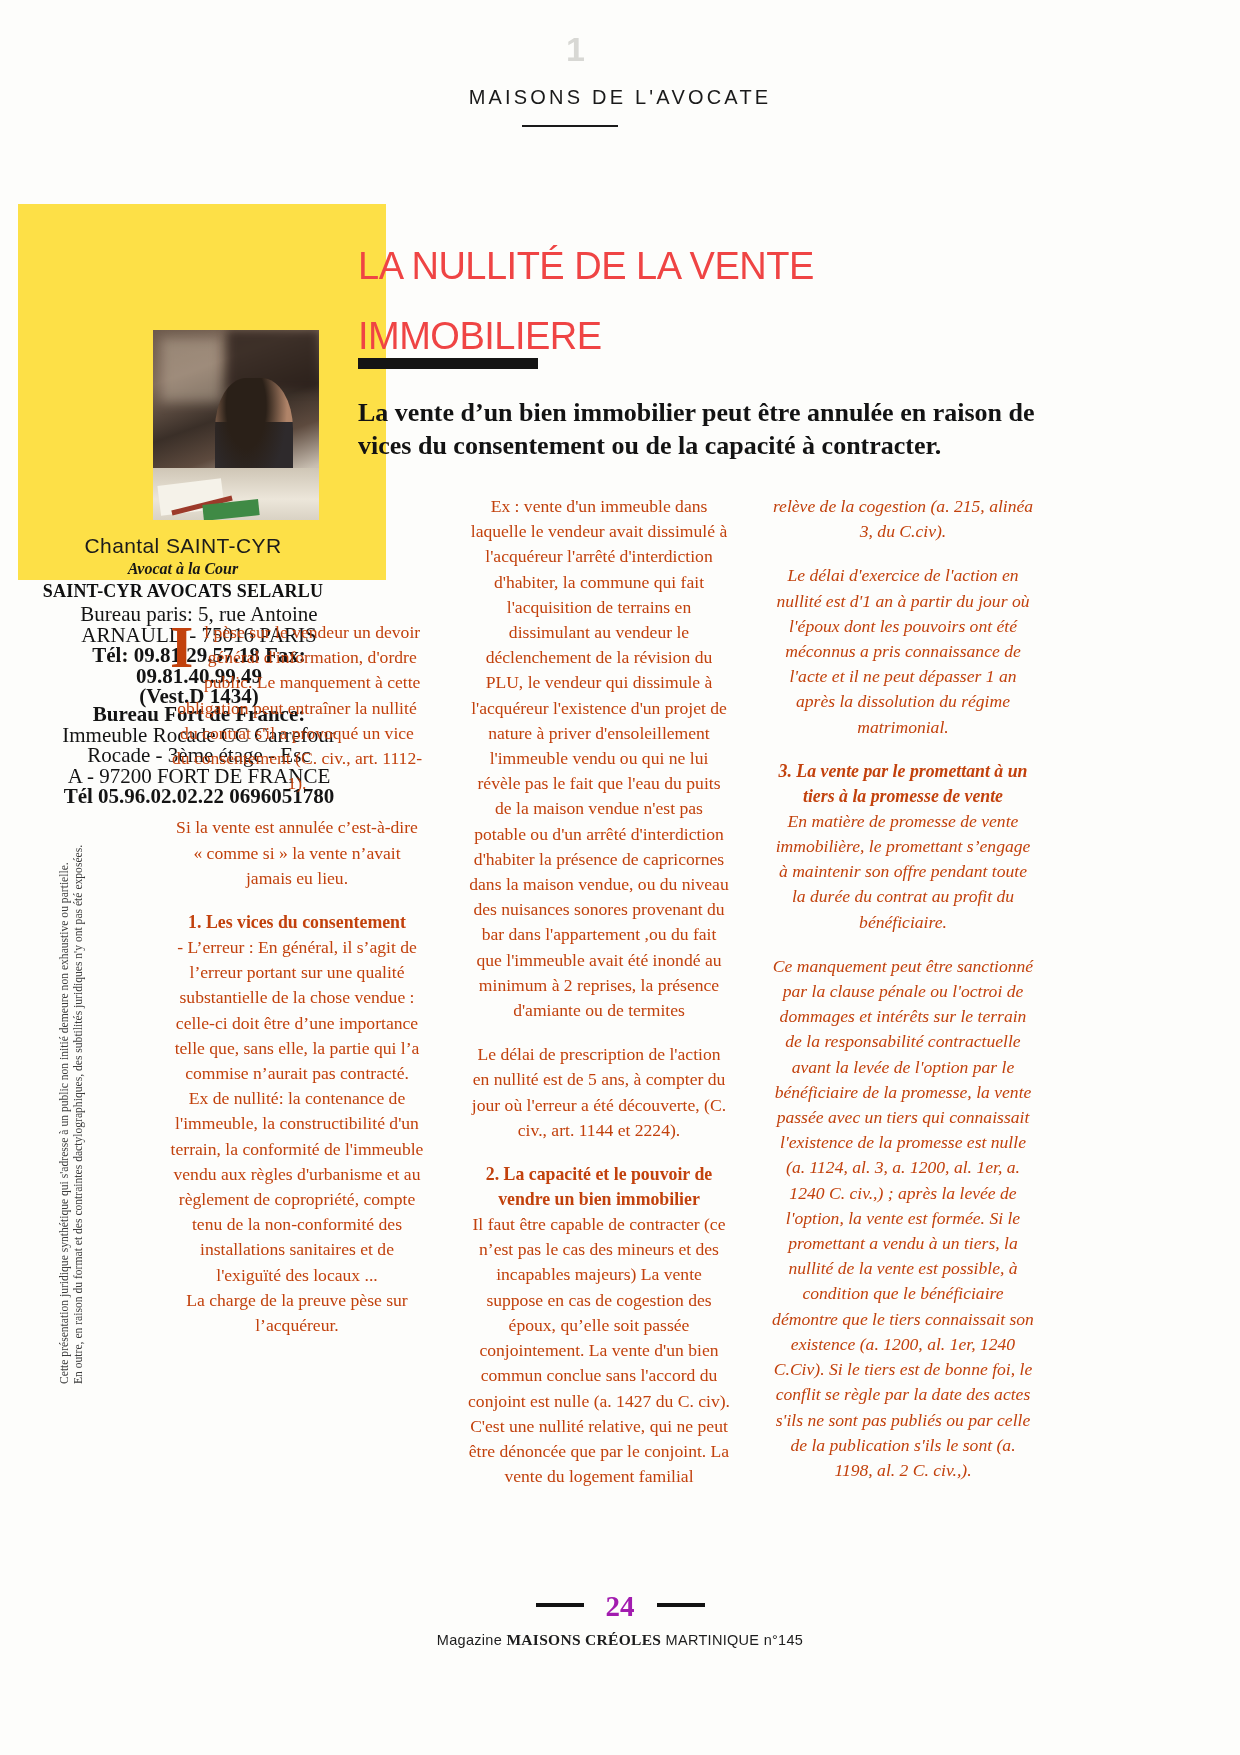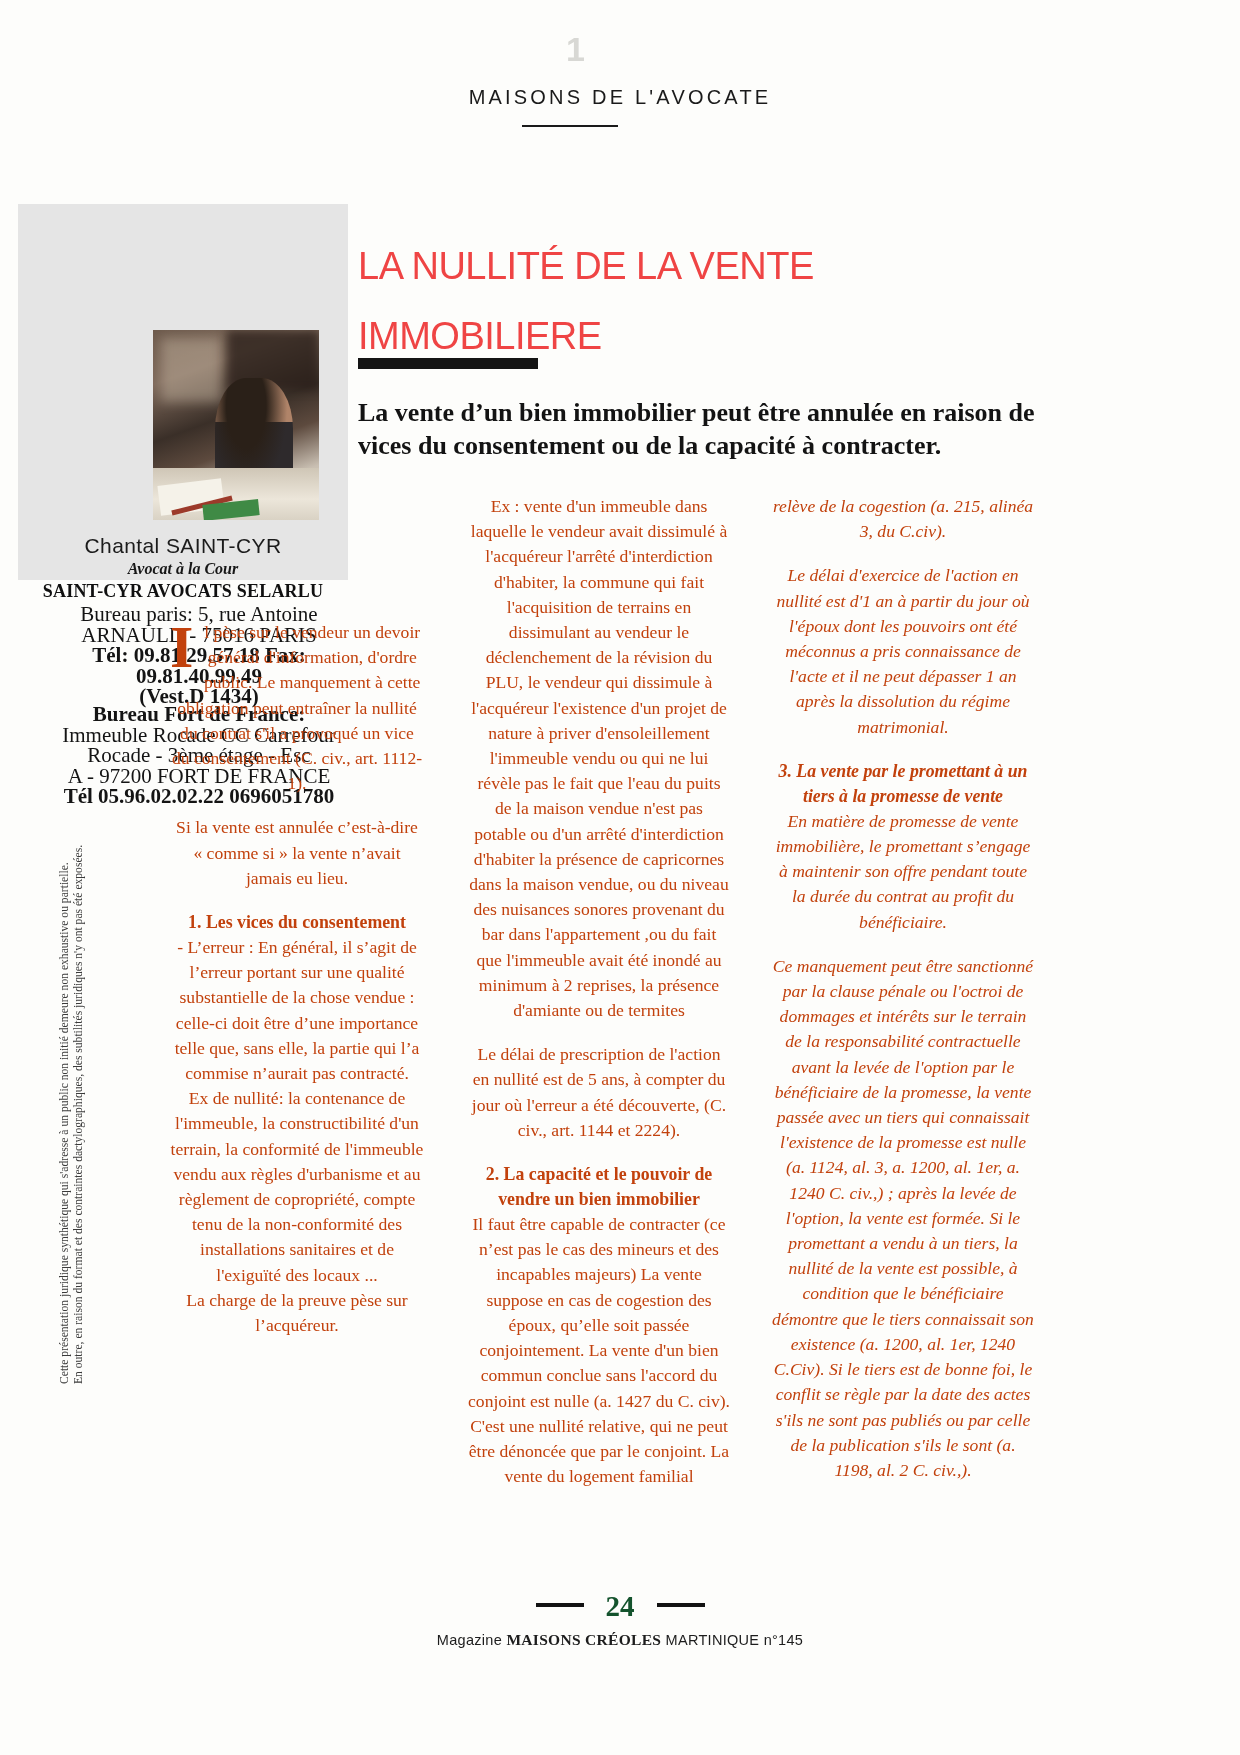--- a/index.html
+++ b/index.html
@@ -53,23 +53,23 @@
     width: 96px;
     height: 2px;
     background: #1a1a1a;
   }
 
   
   .sidebar {
     position: absolute;
     left: 18px;
     top: 204px;
-    width: 330px;
+    width: 368px;
     height: 376px;
-    background: #e5e5e5;
+    background: #fde047;
   }
   .photo {
     position: absolute;
     left: 135px;
     top: 126px;
     width: 166px;
     height: 190px;
     background:
       linear-gradient(160deg, #6d5a4c 0%, #7d685a 22%, #3a2f28 45%, #5d4a3e 60%, #c9bfb2 78%, #e6dfd4 100%);
     overflow: hidden;
@@ -207,21 +207,21 @@
   }
   .side-note .l2 { display: block; }
 
   
   .folio {
     position: absolute;
     left: 0; top: 1590px; width: 1240px;
     text-align: center;
   }
   .folio .num {
-    font-size: 29px; font-weight: 700; color: #14532d;
+    font-size: 29px; font-weight: 700; color: #a21caf;
     display: inline-block; vertical-align: middle;
   }
   .folio .dash {
     display: inline-block; vertical-align: middle;
     width: 48px; height: 4px; background: #121212; margin: 0 18px 4px 18px;
   }
   .imprint {
     position: absolute;
     left: 0; top: 1631px; width: 1240px; text-align: center;
     font-family: "Liberation Sans", sans-serif;

